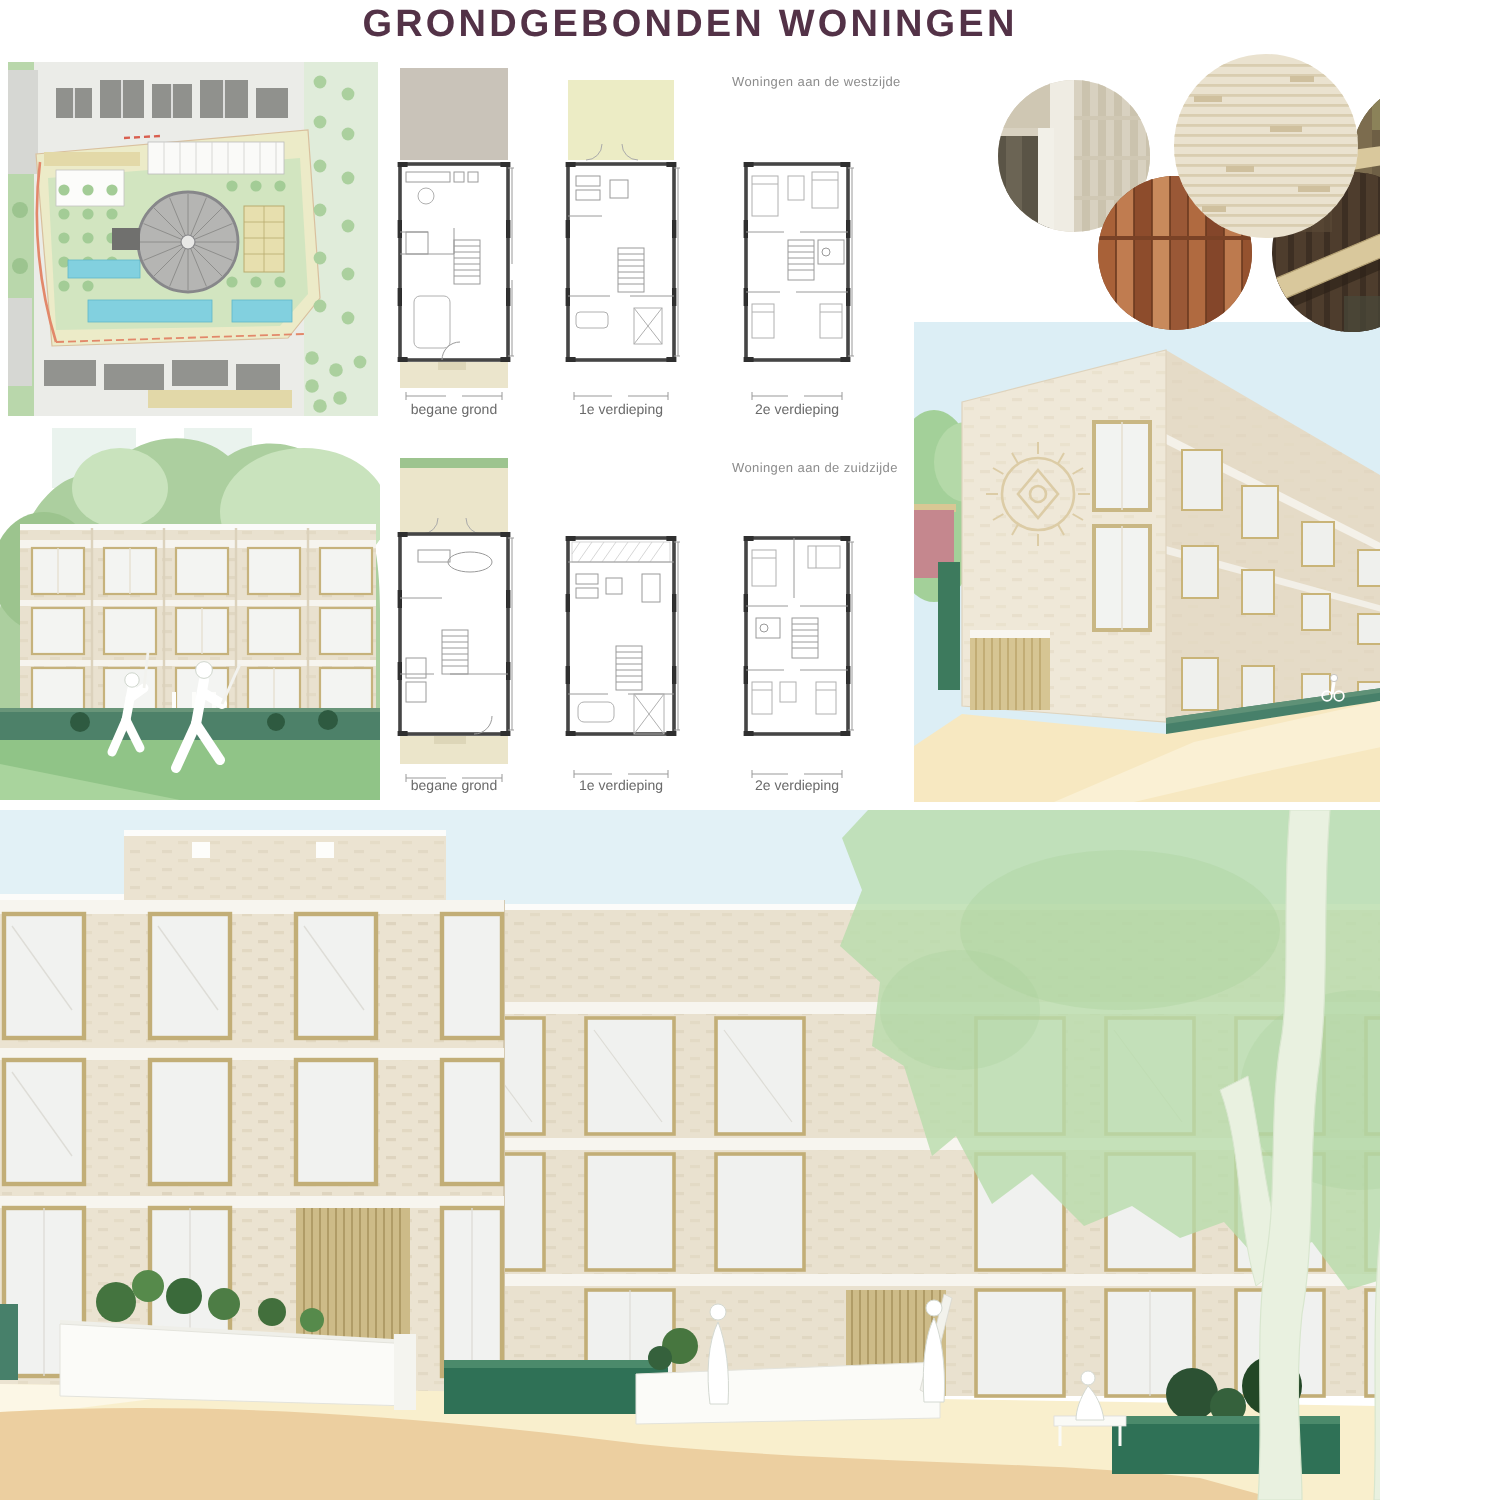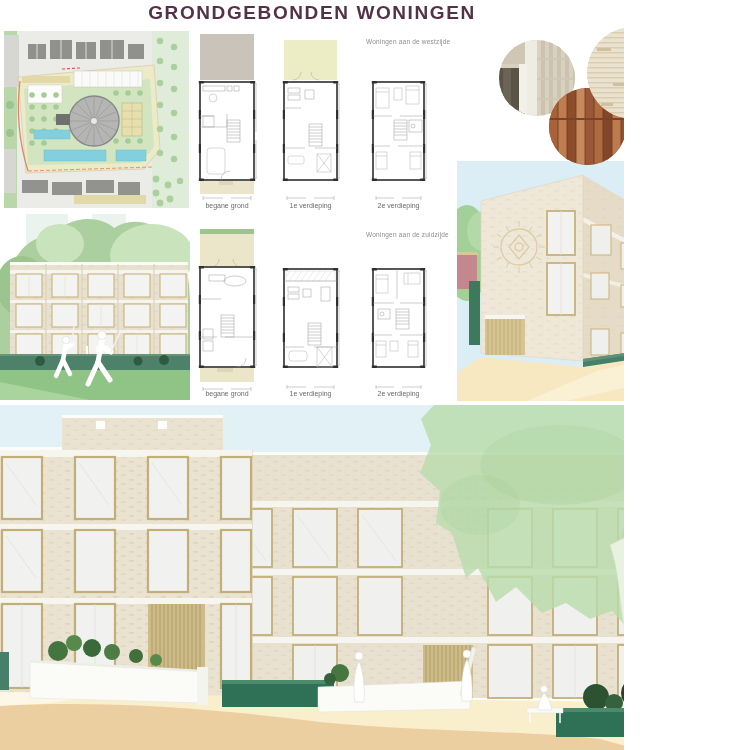--- a/index.html
+++ b/index.html
@@ -1,18 +1,18 @@
 <!DOCTYPE html>
 <html><head>
 <meta charset="utf-8">
 <style>
   * { box-sizing: border-box; }
   html,body { margin:0; padding:0; background:#fff; }
   body { font-family:"Liberation Sans", sans-serif; }
-  #board { position:relative; width:624px; height:750px; background:#fff; overflow:hidden; }
+  #board { position:relative; width:690px; height:750px; background:#fff; overflow:hidden; }
   .abs { position:absolute; }
   .title { position:absolute; top:2px; left:0; width:100%; text-align:center; margin:0;
            font-size:19px; font-weight:700; letter-spacing:1.6px; color:#533247; }
   .section-label { position:absolute; font-size:6.5px; color:#8c8c8c; letter-spacing:.2px; white-space:nowrap; }
   .floor-caption { position:absolute; font-size:7px; color:#6a6a6a; text-align:center; }
   .swatch { position:absolute; border-radius:50%; overflow:hidden; }
   svg { display:block; }
 </style>
 </head>
 <body>

